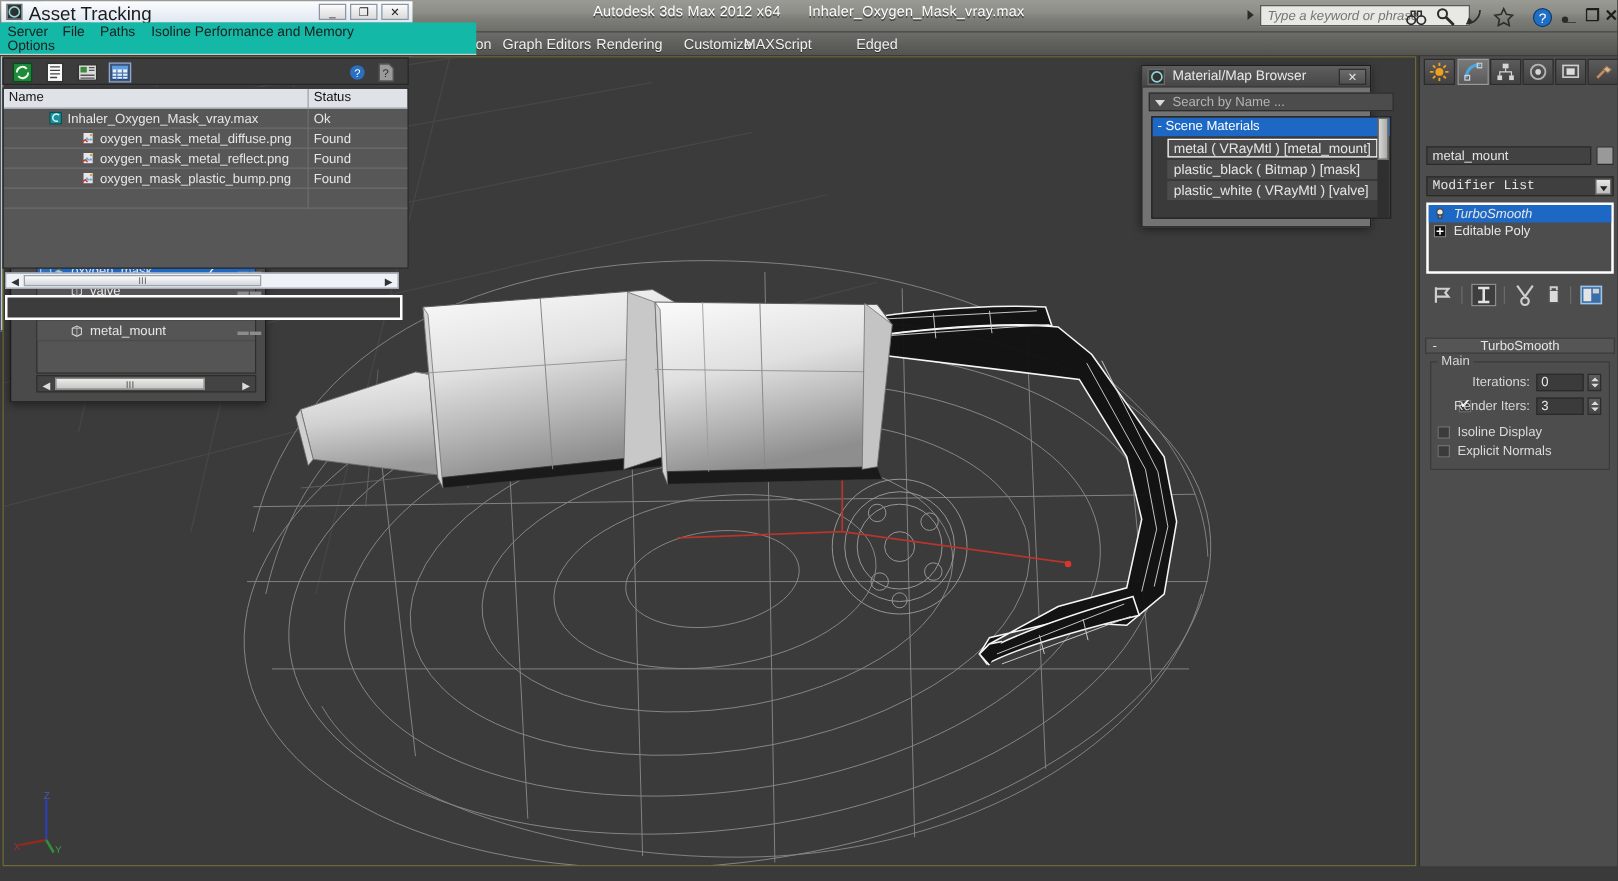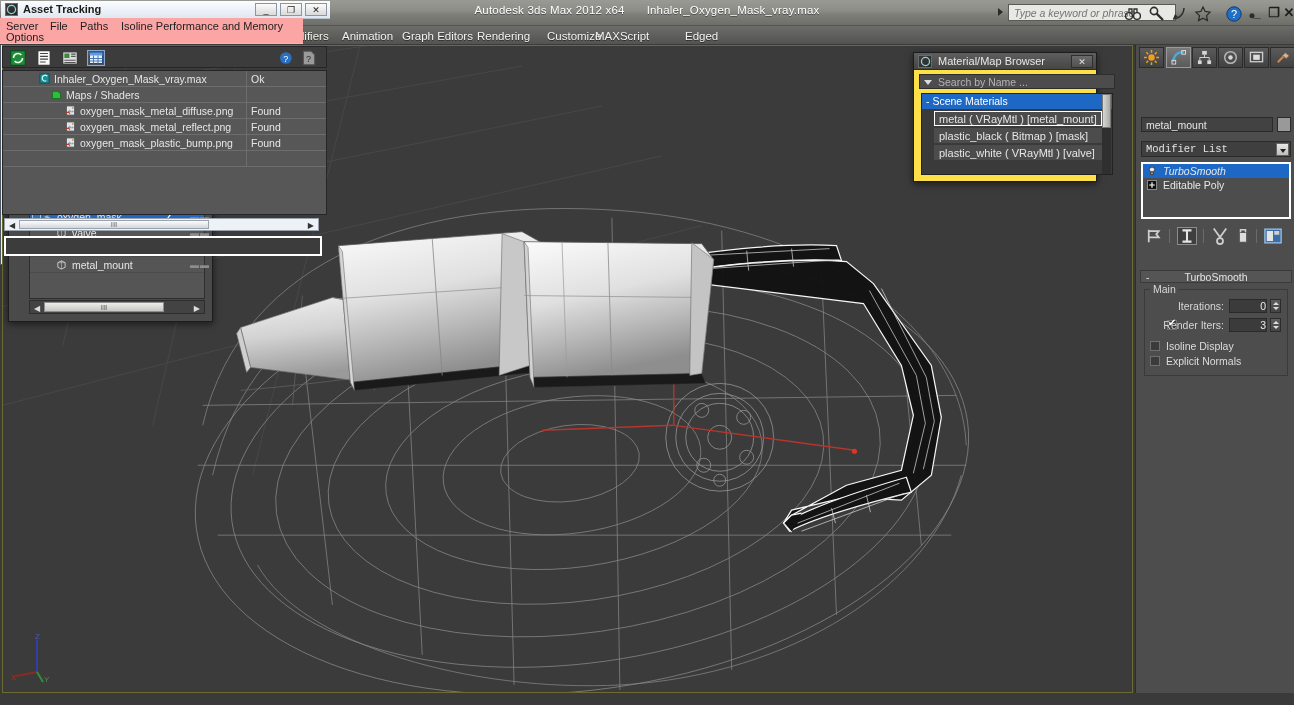--- a/index.html
+++ b/index.html
@@ -123,21 +123,21 @@
   .lrow .dots{ position:absolute; left:160px; top:0; color:#8d8d8d; letter-spacing:1px; font-size:9px;}
   .lrow .chk{ position:absolute; left:133px; top:1px; color:#fff; font-size:12px; }
   #layerScroll{ position:absolute; left:20px; top:170px; width:176px; height:14px;
      background:#434343; border:1px solid #2d2d2d; }
   #layerScroll .thumb{ position:absolute; left:14px; top:1px; width:120px; height:10px;
      background:linear-gradient(to bottom,#ececeb,#c6c6c4); border:1px solid #8f8f8d;
      font-size:8px; color:#555; text-align:center; line-height:9px;}
   #layerScroll .ar{ position:absolute; top:3px; color:#ddd; font-size:8px; }
 
   
-  #matDlg{ left:913px; top:52px; width:184px; height:130px; background:#fde047;}
+  #matDlg{ left:913px; top:52px; width:184px; height:130px; background:#737373;}
   #matSearch{ position:absolute; left:5px; top:21px; width:196px; height:15px;
     background:#4c4c4c; border:1px solid #2d2d2d; }
   #matSearch .arr{position:absolute;left:4px;top:5px;width:0;height:0;
     border-top:5px solid #dcdcdc;border-left:4px solid transparent;border-right:4px solid transparent;}
   #matSearch .ph{position:absolute;left:18px;top:1px;font-size:10.5px;color:#b4b4b4;}
   #matList{ position:absolute; left:7px; top:40px; width:192px; height:82px;
      background:#3a3a3a; border:1px solid #222; overflow:hidden;}
   #matList .grp{ height:15px; line-height:15px; background:#1d68c4; color:#fff;
      font-size:10.5px; padding-left:4px; }
   #matList .mrow{ height:15px; line-height:15px; margin:2px 0 0 12px; width:168px;
@@ -180,21 +180,21 @@
      align-items:center;justify-content:center; }
   .sbtn.boxed{ border:1px solid #8d8d8d; background:#3e3e3e; }
   .sbsep{ position:absolute; top:4px; width:1px;height:14px;background:#6a6a6a;}
   #rollout{ position:absolute; left:4px; top:225px; width:152px; height:190px; }
   #rollTitle{ height:13px; background:#555; border:1px solid #3a3a3a;
      text-align:center; font-size:10.5px; color:#e4e4e4; line-height:12px; position:relative;}
   #rollTitle .mn{ position:absolute; left:5px; top:0; }
   .grpbox{ position:relative; border:1px solid #3a3a3a; margin:6px 4px 0 4px; padding:9px 4px 6px 4px;}
   .grpbox > .cap{ position:absolute; left:5px; top:-7px; background:#4d4d4d;
      padding:0 3px; font-size:10.5px; color:#d8d8d8; }
-  .fieldrow{ position:relative; height:16px; margin-bottom:3px;text-align:right; }
+  .fieldrow{ position:relative; height:16px; margin-bottom:3px; }
   .fieldrow .flbl{ position:absolute; right:59px; top:1px; font-size:10.5px; color:#d6d6d6;}
   .fieldrow .fval{ position:absolute; right:16px; top:0; width:38px; height:14px;
      background:#3b3b3b; border:1px solid #2a2a2a; color:#e8e8e8;
      font-size:10.5px; padding-left:3px; line-height:13px;}
   .fieldrow .spin{ position:absolute; right:2px; top:0; width:11px;height:14px;
      background:linear-gradient(to bottom,#5d5d5d,#444); border:1px solid #2c2c2c;}
   .fieldrow .spin:before,.fieldrow .spin:after{content:"";position:absolute;left:2px;width:0;height:0;
      border-left:3px solid transparent;border-right:3px solid transparent;}
   .fieldrow .spin:before{top:2px;border-bottom:3px solid #ddd;}
   .fieldrow .spin:after{bottom:2px;border-top:3px solid #ddd;}
@@ -202,29 +202,29 @@
   .cbx{ position:absolute; left:1px; top:2px; width:10px;height:10px;
      background:#3b3b3b; border:1px solid #6f6f6f; }
   .cbx.on:after{ content:"✔"; position:absolute; left:0px; top:-4px; font-size:10px; color:#fff;}
   .plain{ font-size:10.5px;color:#dcdcdc; padding-left:3px; line-height:14px; }
 
   
   #assetDlg{ left:960px; top:428px; width:331px; height:265px;
      background:#e9eef5; border:1px solid #4d5a66; }
   #asTb{ height:18px; background:linear-gradient(to bottom,#fbfdff,#dfe7f0);
      border-bottom:1px solid #b6c2ce; position:relative; }
-  #asTb .t{ position:absolute; left:22px; top:2px; font-size:11px; color:#1b1b1b;font-weight:bold;}
+  #asTb .t{ position:absolute; left:22px; top:2px; font-size:15px; color:#1b1b1b;}
   #asTb .ic{ position:absolute; left:4px; top:2px; width:13px;height:13px;
      background:linear-gradient(135deg,#3c3c3c,#232323); border:1px solid #6a6a6a;
      display:flex;align-items:center;justify-content:center;}
   .aswb{ position:absolute; top:2px; width:22px;height:13px;
      background:linear-gradient(to bottom,#fbfbfb,#dadada); border:1px solid #8a96a2;
      font-size:9px; color:#1d1d1d; text-align:center; line-height:12px;}
-  #asMenu{ position:absolute; left:0; top:18px; width:303px; height:26px;
-     background:#fca5a5; border-bottom:1px solid #c3ccd6;padding-left:48px; }
+  #asMenu{ position:absolute; left:0; top:18px; width:381px; height:26px;
+     background:#14b8a6; border-bottom:1px solid #c3ccd6;padding-left:48px; }
   #asMenu span{ position:absolute; font-size:11px; color:#1d1d1d; }
   #asIcons{ position:absolute; left:2px; top:46px; width:325px; height:22px;
      background:#3c3c3c; border:1px solid #26262a; }
   .asi{ position:absolute; top:3px; width:18px;height:16px;
      display:flex;align-items:center;justify-content:center;}
   .asi.sel{ border:1px solid #8ea7c8; background:#4a5568; }
   #asGrid{ position:absolute; left:2px; top:70px; width:325px; height:145px;
      background:#575757; border:1px solid #26262a; overflow:hidden;}
   #asGHdr{ height:16px; background:#dfe3e8; position:relative; border-bottom:1px solid #9aa3ad;}
   #asGHdr .h1{ position:absolute; left:4px; top:1px; font-size:10.5px; color:#111;}
@@ -831,40 +831,37 @@
     </div>
     <div class="asi" style="right:8px">
       <svg viewBox="0 0 16 16">
           <path d="M3 2h7l3 3v9H3z" fill="#9a9a9a" stroke="#555"></path>
           <text x="7.5" y="11.5" font-size="8" fill="#2b2b2b" text-anchor="middle" font-family="Liberation Sans">?</text>
         </svg>
     </div>
   </div>
 
   <div id="asGrid">
+    <div id="asGHdr">
+      <span class="h1">Name</span>
+      <span class="sep"></span>
+      <span class="h2">Status</span>
+    </div>
 
 
     <div class="arow">
       <svg class="ri" style="left:36px" viewBox="0 0 12 12">
           <rect x="1" y="1" width="10" height="10" fill="#1a8f96" stroke="#0d4f53"></rect>
           <path d="M9 3.5c-2-2-5-1-5.5 1.5S5.5 9.5 8 8.5" fill="none" stroke="#cffbff" stroke-width="1.3"></path>
         </svg>
       <span class="nm" style="left:51px">Inhaler_Oxygen_Mask_vray.max</span>
       <span class="vsep"></span>
       <span class="st">Ok</span>
     </div>
 
-    <div class="arow">
-      <svg class="ri" style="left:48px" viewBox="0 0 12 12">
-          <path d="M1.5 2.5h6l2 2h1v6h-9z" fill="#2fbd3e" stroke="#156b1e"></path>
-        </svg>
-      <span class="nm" style="left:63px">Maps / Shaders</span>
-      <span class="vsep"></span>
-      <span class="st"></span>
-    </div>
 
     <div class="arow">
       <svg class="ri" style="left:62px" viewBox="0 0 12 12">
           <rect x="1.5" y="1" width="9" height="10" fill="#e6e6e6" stroke="#555"></rect>
           <path d="M2.5 8l2.5-3 2 2.2 1.5-1.6 1.5 2.4z" fill="#7aa7d8"></path>
           <circle cx="8.6" cy="3.2" r="1.1" fill="#d8a03a"></circle>
           <path d="M0.5 9.5l3-2 2 2" stroke="#c0392b" stroke-width="1.2" fill="none"></path>
         </svg>
       <span class="nm" style="left:77px">oxygen_mask_metal_diffuse.png</span>
       <span class="vsep"></span>

